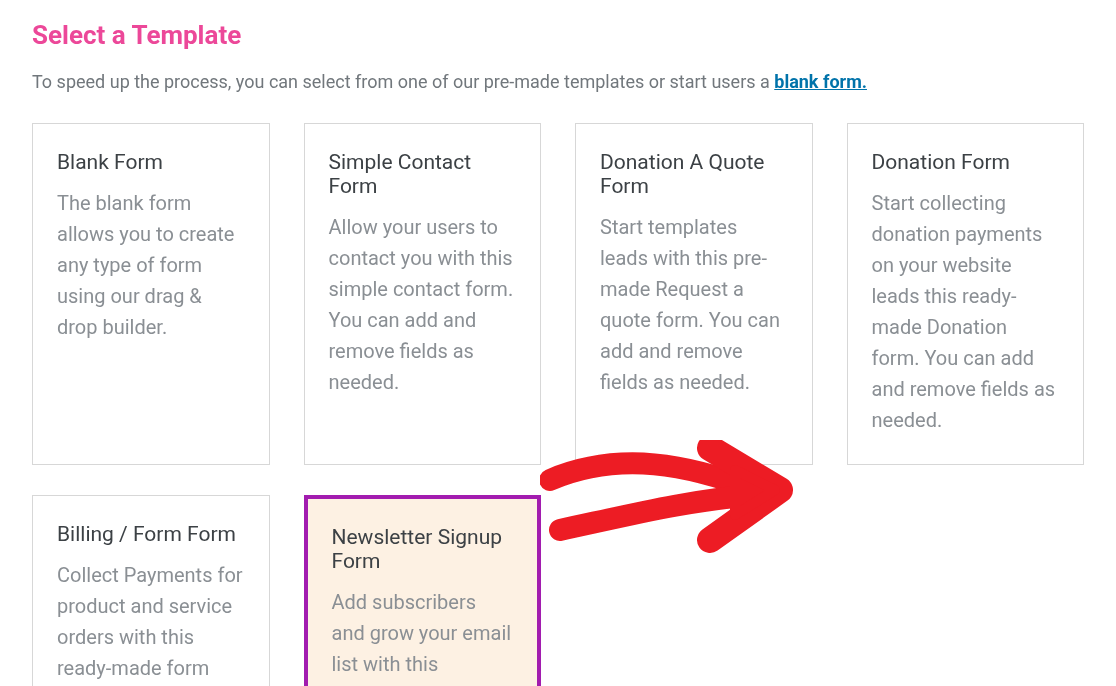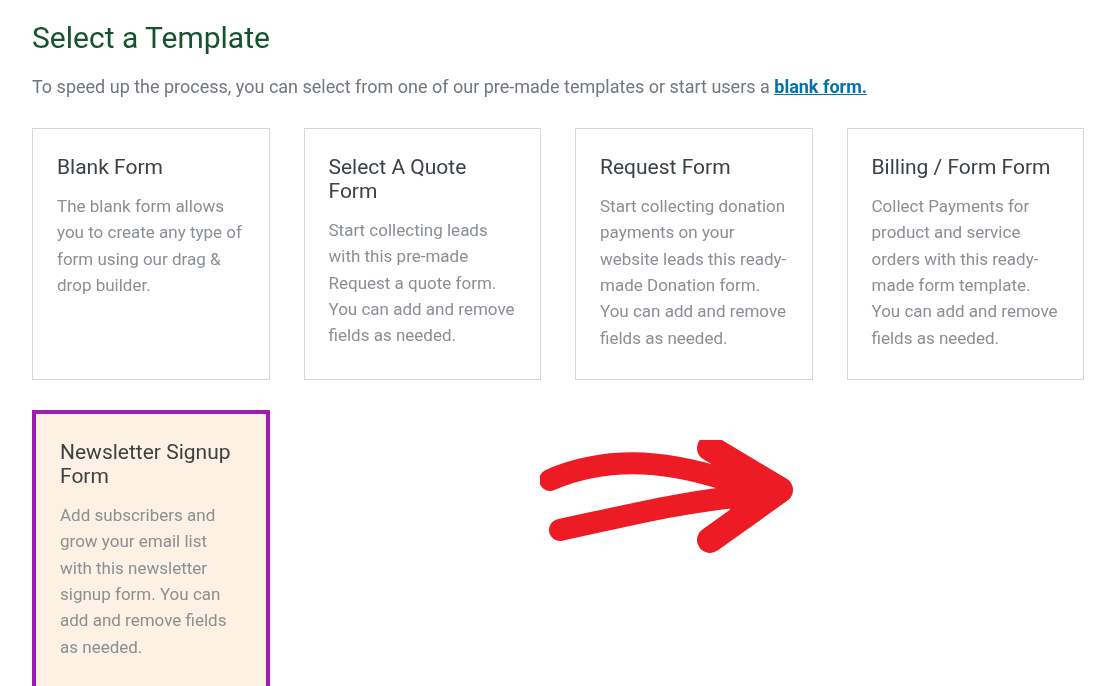--- a/index.html
+++ b/index.html
@@ -5,23 +5,23 @@
     * { box-sizing: border-box; margin: 0; padding: 0; }
     body {
       font-family: -apple-system, BlinkMacSystemFont, "Segoe UI", Roboto, Helvetica, Arial, sans-serif;
       background: #ffffff;
       width: 1116px;
       height: 686px;
       padding: 20px 32px;
       color: #32373c;
     }
     .page-title {
-      font-size: 30px;
-      font-weight: 400;
-      color: #14532d;
+      font-size: 26px;
+      font-weight: 700;
+      color: #ec4899;
       margin-bottom: 18px;
     }
     .page-subtitle {
       font-size: 18px;
       color: #71777c;
       line-height: 1.5;
       margin-bottom: 28px;
     }
     .blank-link {
       color: #0073aa;
@@ -44,21 +44,21 @@
       border: 4px solid #a21caf;
       background: #fdf1e3;
     }
     .card-title {
       font-size: 21px;
       font-weight: 400;
       color: #3c4145;
       margin-bottom: 14px;
     }
     .card-desc {
-      font-size: 17px;
+      font-size: 20px;
       color: #8a8f94;
       line-height: 1.55;
     }
     .arrow-wrap {
       position: absolute;
       left: 540px;
       top: 440px;
       width: 260px;
       height: 130px;
       pointer-events: none;
@@ -73,28 +73,32 @@
   <span>To speed up the process, you can select from one of our pre-made templates or start users a </span><a href="#" class="blank-link">blank form.</a>
 </p>
 
 <div class="grid">
 
   <div class="card">
     <h2 class="card-title">Blank Form</h2>
     <p class="card-desc">The blank form allows you to create any type of form using our drag &amp; drop builder.</p>
   </div>
 
-
   <div class="card">
-    <h2 class="card-title">Select A Quote Form</h2>
-    <p class="card-desc">Start collecting leads with this pre-made Request a quote form. You can add and remove fields as needed.</p>
+    <h2 class="card-title">Simple Contact Form</h2>
+    <p class="card-desc">Allow your users to contact you with this simple contact form. You can add and remove fields as needed.</p>
   </div>
 
   <div class="card">
-    <h2 class="card-title">Request Form</h2>
+    <h2 class="card-title">Donation A Quote Form</h2>
+    <p class="card-desc">Start templates leads with this pre-made Request a quote form. You can add and remove fields as needed.</p>
+  </div>
+
+  <div class="card">
+    <h2 class="card-title">Donation Form</h2>
     <p class="card-desc">Start collecting donation payments on your website leads this ready-made Donation form. You can add and remove fields as needed.</p>
   </div>
 
   <div class="card">
     <h2 class="card-title">Billing / Form Form</h2>
     <p class="card-desc">Collect Payments for product and service orders with this ready-made form template. You can add and remove fields as needed.</p>
   </div>
 
   <div class="card highlighted">
     <h2 class="card-title">Newsletter Signup Form</h2>

